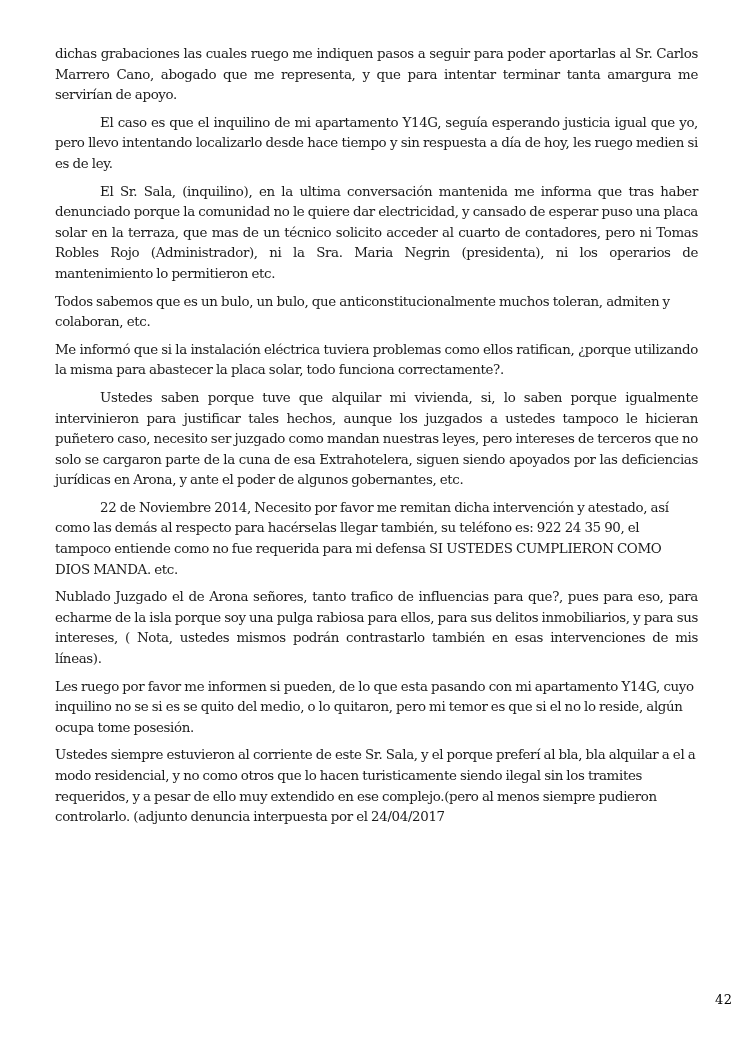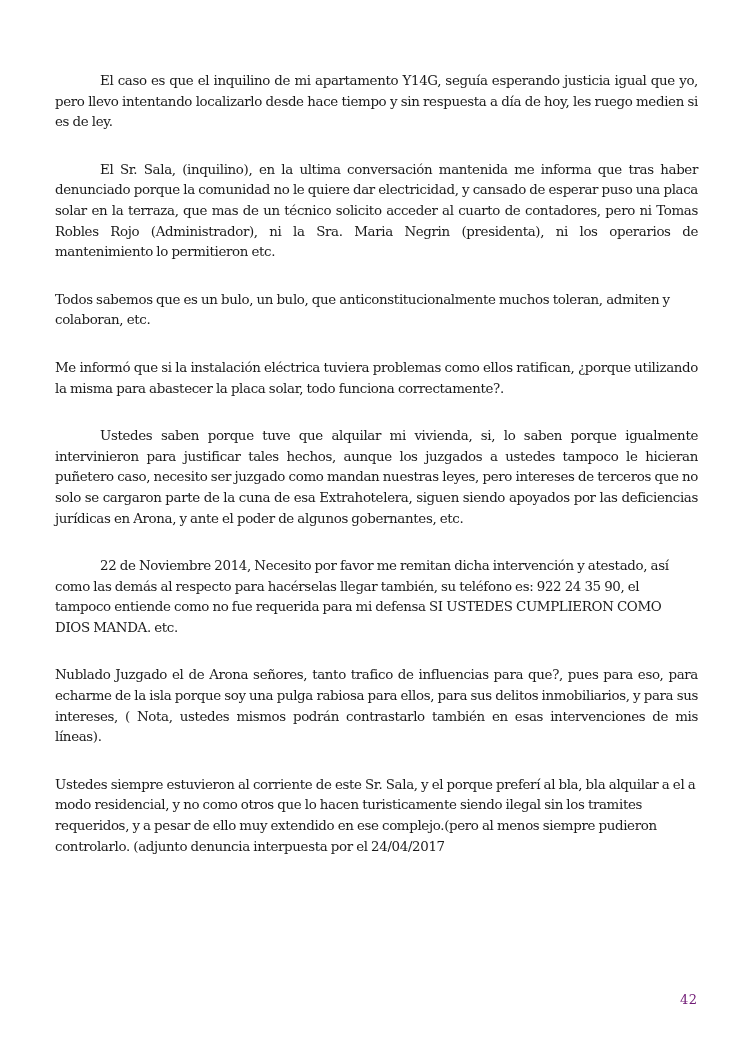--- a/index.html
+++ b/index.html
@@ -32,38 +32,40 @@
       text-align: justify;
       text-align-last: left;
     }
     .left {
       text-align: left;
     }
     .indent {
       text-indent: 45px;
     }
     .gap {
-      margin-top: 27px;
+      margin-top: 7px;
     }
     .page-number {
       position: absolute;
-      left: 680px;
+      left: 715px;
       top: 992px;
       font-size: 13px;
-      color: #701a75;
+      color: #000000;
       letter-spacing: 0.5px;
     }
   </style>
 </head>
 <body>
 
 <div class="page">
+  <p class="para justify">dichas grabaciones las cuales ruego me indiquen pasos a seguir para poder aportarlas al Sr. Carlos Marrero Cano, abogado que me representa, y que para intentar terminar tanta amargura me servirían de apoyo.</p>
   <p class="para justify indent gap">El caso es que el inquilino de mi apartamento Y14G, seguía esperando justicia igual que yo, pero llevo intentando localizarlo desde hace tiempo y sin respuesta a día de hoy, les ruego medien si es de ley.</p>
   <p class="para justify indent gap">El Sr. Sala, (inquilino), en la ultima conversación mantenida me informa que tras haber denunciado porque la comunidad no le quiere dar electricidad, y cansado de esperar puso una placa solar en la terraza, que mas de un técnico solicito acceder al cuarto de contadores, pero ni Tomas Robles Rojo (Administrador), ni la Sra. Maria Negrin (presidenta), ni los operarios de mantenimiento lo permitieron etc.</p>
   <p class="para left gap">Todos sabemos que es un bulo, un bulo, que anticonstitucionalmente muchos toleran, admiten y colaboran, etc.</p>
   <p class="para justify gap">Me informó que si la instalación eléctrica tuviera problemas como ellos ratifican, ¿porque utilizando la misma para abastecer la placa solar, todo funciona correctamente?.</p>
   <p class="para justify indent gap">Ustedes saben porque tuve que alquilar mi vivienda, si, lo saben porque igualmente intervinieron para justificar tales hechos, aunque los juzgados a ustedes tampoco le hicieran puñetero caso, necesito ser juzgado como mandan nuestras leyes, pero intereses de terceros que no solo se cargaron parte de la cuna de esa Extrahotelera, siguen siendo apoyados por las deficiencias jurídicas en Arona, y ante el poder de algunos gobernantes, etc.</p>
   <p class="para left indent gap">22 de Noviembre 2014, Necesito por favor me remitan dicha intervención y atestado, así como las demás al respecto para hacérselas llegar  también, su teléfono es: 922 24 35 90, el tampoco entiende como no fue requerida para mi defensa SI USTEDES CUMPLIERON COMO DIOS MANDA. etc.</p>
   <p class="para justify gap">Nublado Juzgado el de Arona señores, tanto trafico de influencias para que?, pues para eso, para echarme de la isla porque soy una pulga rabiosa para ellos, para sus delitos inmobiliarios, y para sus intereses, ( Nota, ustedes mismos podrán contrastarlo también en esas intervenciones de mis líneas).</p>
+  <p class="para left gap">Les ruego por favor me informen si pueden, de lo que esta pasando con mi apartamento Y14G, cuyo inquilino no se si es se quito del medio, o lo quitaron, pero mi temor es que si el no lo reside, algún ocupa tome posesión.</p>
   <p class="para left gap">Ustedes siempre estuvieron al corriente de este Sr. Sala, y el porque preferí al bla, bla alquilar a el a modo residencial, y no como otros que lo hacen turisticamente siendo ilegal sin los tramites requeridos, y a pesar de ello muy extendido en ese complejo.(pero al menos siempre pudieron controlarlo. (adjunto denuncia interpuesta por el 24/04/2017</p>
 </div>
 
 <div class="page-number">42</div>
 
 </body></html>

